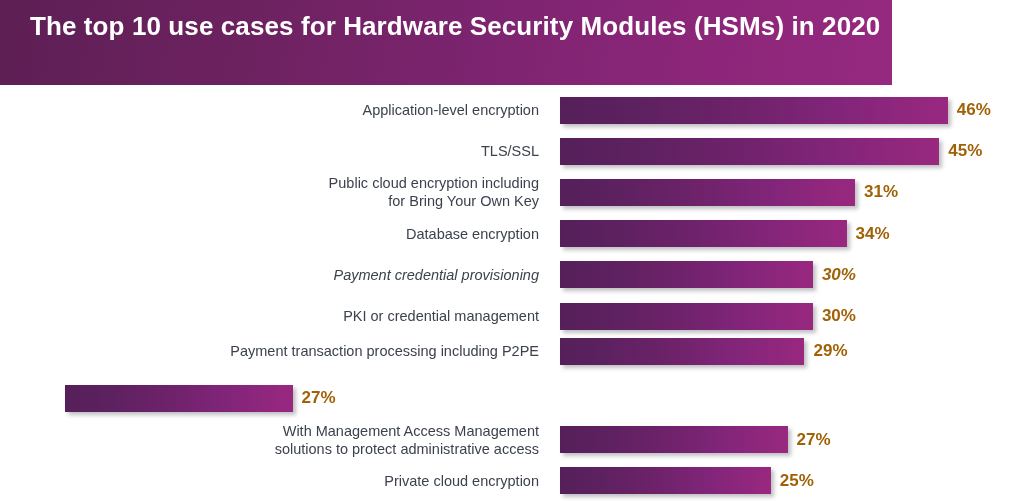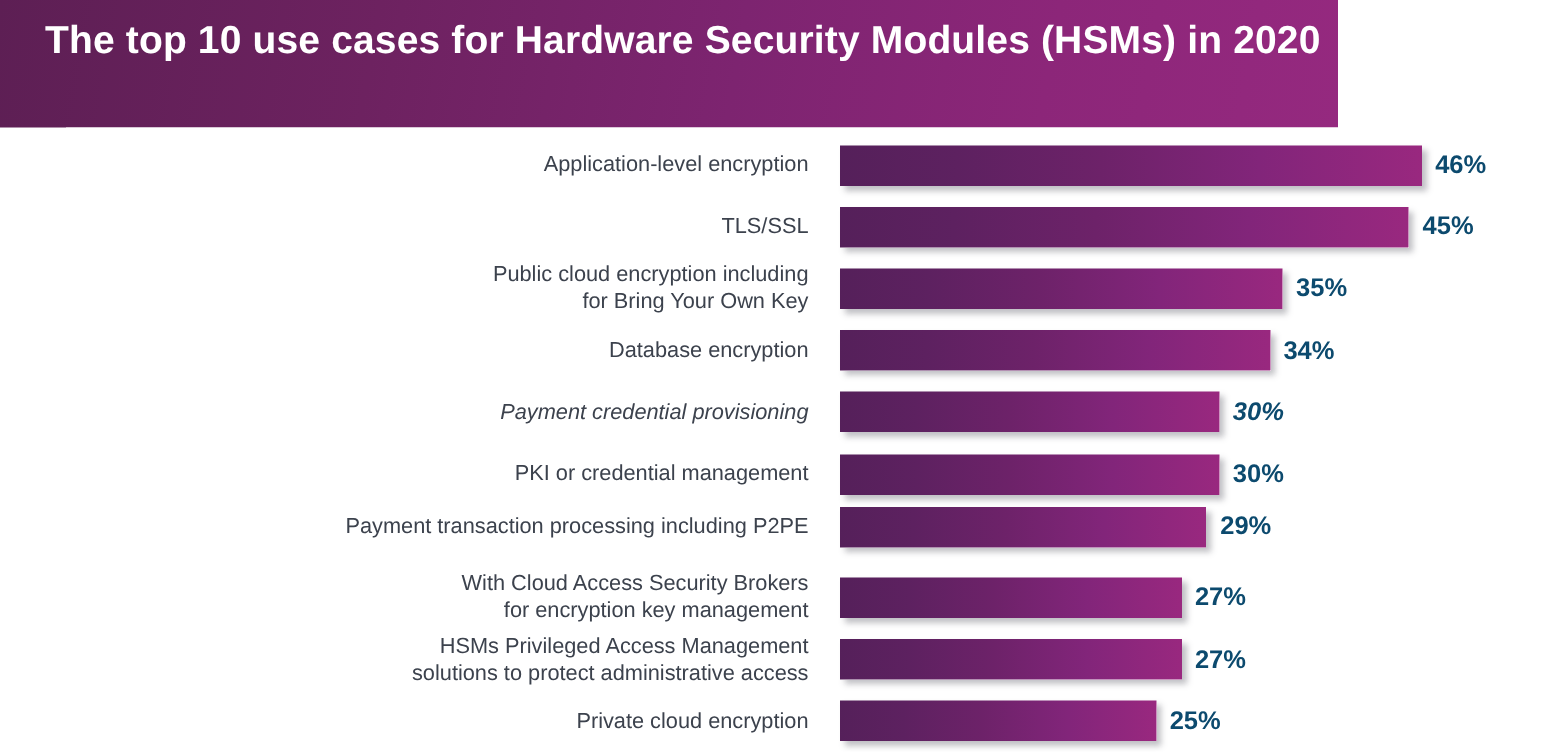--- a/index.html
+++ b/index.html
@@ -81,21 +81,21 @@
   .bar {
     height: 27px;
     background: linear-gradient(90deg, #55205a 0%, #5d2160 20%, #6d2269 45%, #82257a 72%, #99287f 100%);
     box-shadow: 3px 3px 4px rgba(90, 90, 100, 0.38);
     flex: 0 0 auto;
   }
 
   .bar-value {
     font-size: 17px;
     font-weight: bold;
-    color: #0c4a6e;
+    color: #a16207;
     margin-left: 9px;
     white-space: nowrap;
     font-family: "Liberation Sans", sans-serif;
   }
 </style>
 </head>
 <body>
 
 <div class="header">
   <div class="header-title">The top 10 use cases for Hardware Security Modules (HSMs) in 2020</div>
@@ -115,21 +115,21 @@
         <div class="bar-wrap">
           <div class="bar" style="width: 379.35px;"></div>
           <div class="bar-value">45%</div>
         </div>
       </div>
       <div class="row" style="top: 86.4px;">
         <div class="row-label">Public cloud encryption including
 for Bring Your Own Key</div>
         <div class="bar-wrap">
           <div class="bar" style="width: 295.05px;"></div>
-          <div class="bar-value">35%</div>
+          <div class="bar-value">31%</div>
         </div>
       </div>
       <div class="row" style="top: 127.6px;">
         <div class="row-label">Database encryption</div>
         <div class="bar-wrap">
           <div class="bar" style="width: 286.62px;"></div>
           <div class="bar-value">34%</div>
         </div>
       </div>
       <div class="row" style="top: 168.8px; font-style: italic;">
@@ -147,29 +147,27 @@
         </div>
       </div>
       <div class="row" style="top: 245px;">
         <div class="row-label">Payment transaction processing including P2PE</div>
         <div class="bar-wrap">
           <div class="bar" style="width: 244.47px;"></div>
           <div class="bar-value">29%</div>
         </div>
       </div>
       <div class="row" style="top: 292.4px;">
-        <div class="row-label">With Cloud Access Security Brokers
-for encryption key management</div>
         <div class="bar-wrap">
           <div class="bar" style="width: 227.61px;"></div>
           <div class="bar-value">27%</div>
         </div>
       </div>
       <div class="row" style="top: 333.6px;">
-        <div class="row-label">HSMs Privileged Access Management
+        <div class="row-label">With Management Access Management
 solutions to protect administrative access</div>
         <div class="bar-wrap">
           <div class="bar" style="width: 227.61px;"></div>
           <div class="bar-value">27%</div>
         </div>
       </div>
       <div class="row" style="top: 374.8px;">
         <div class="row-label">Private cloud encryption</div>
         <div class="bar-wrap">
           <div class="bar" style="width: 210.75px;"></div>

